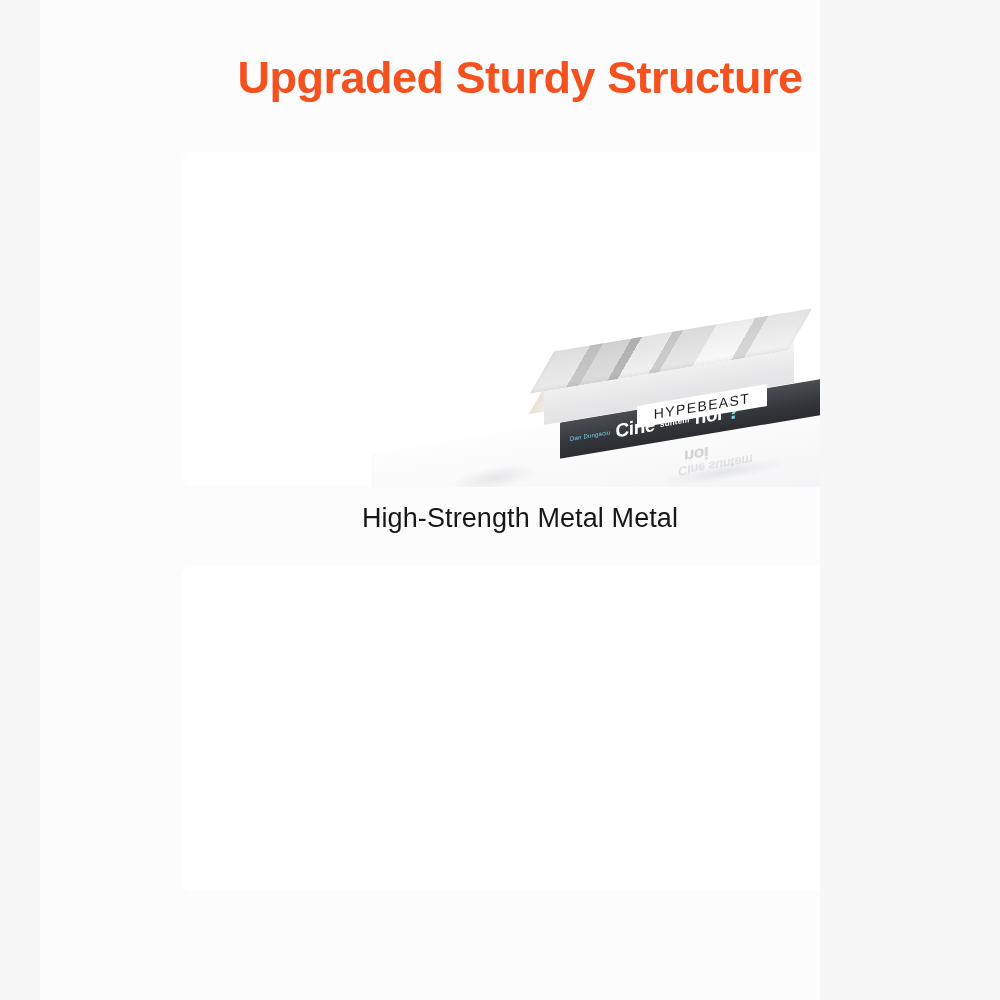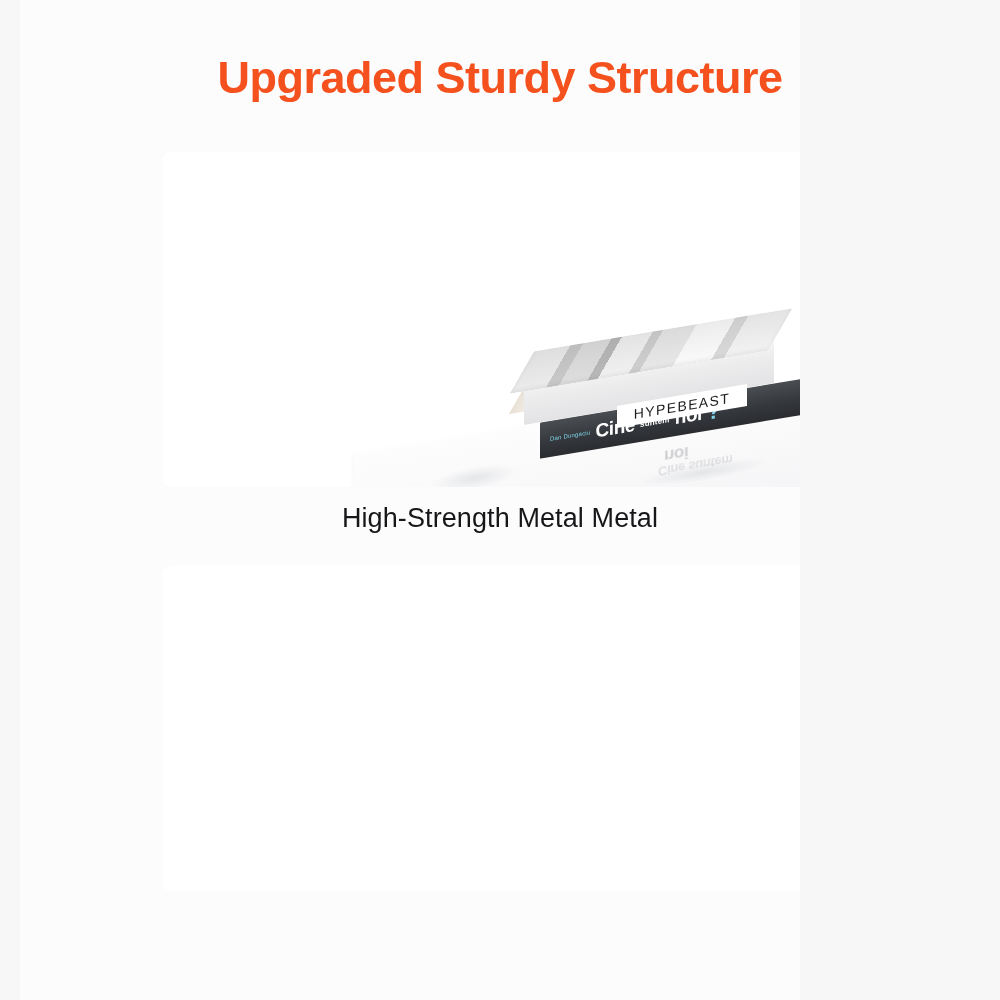--- a/index.html
+++ b/index.html
@@ -7,20 +7,21 @@
     padding: 0;
     background: #f7f7f7;
   }
   .page {
     position: relative;
     width: 800px;
     height: 1000px;
     background: #f7f7f7;
     font-family: "Liberation Sans", sans-serif;
     overflow: hidden;
+    margin-left: 20px;
   }
   
   .content-column {
     position: absolute;
     left: 20px;
     top: 0;
     width: 960px;
     height: 1000px;
     background: #fcfcfc;
   }

